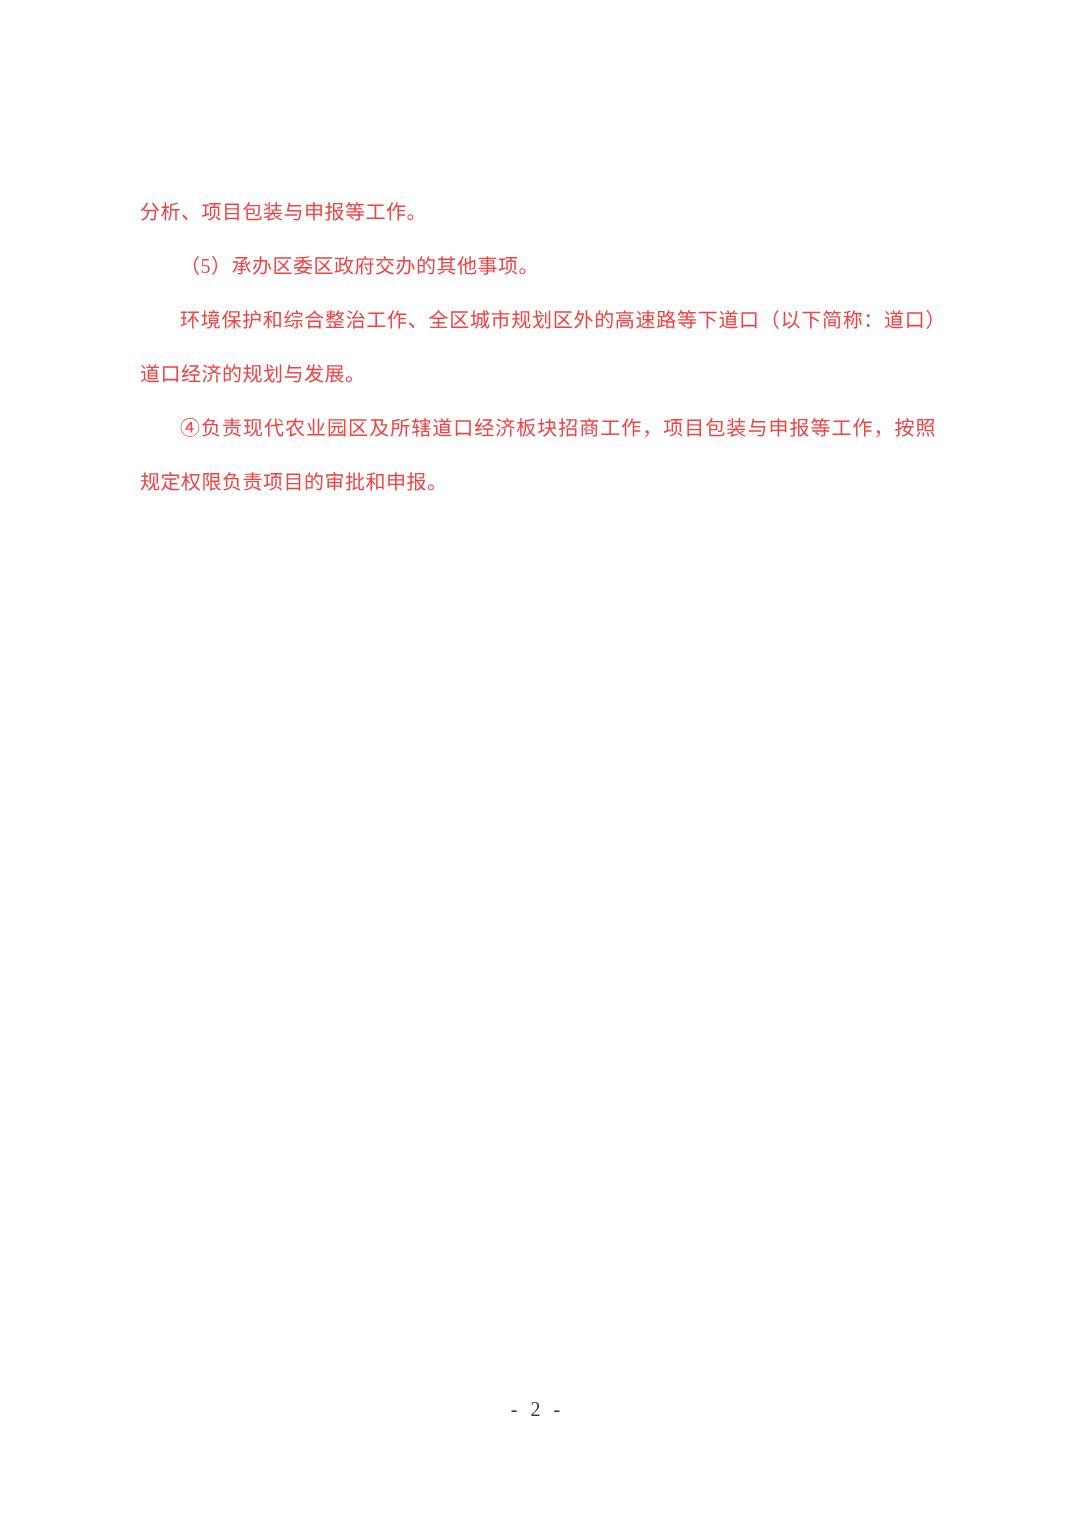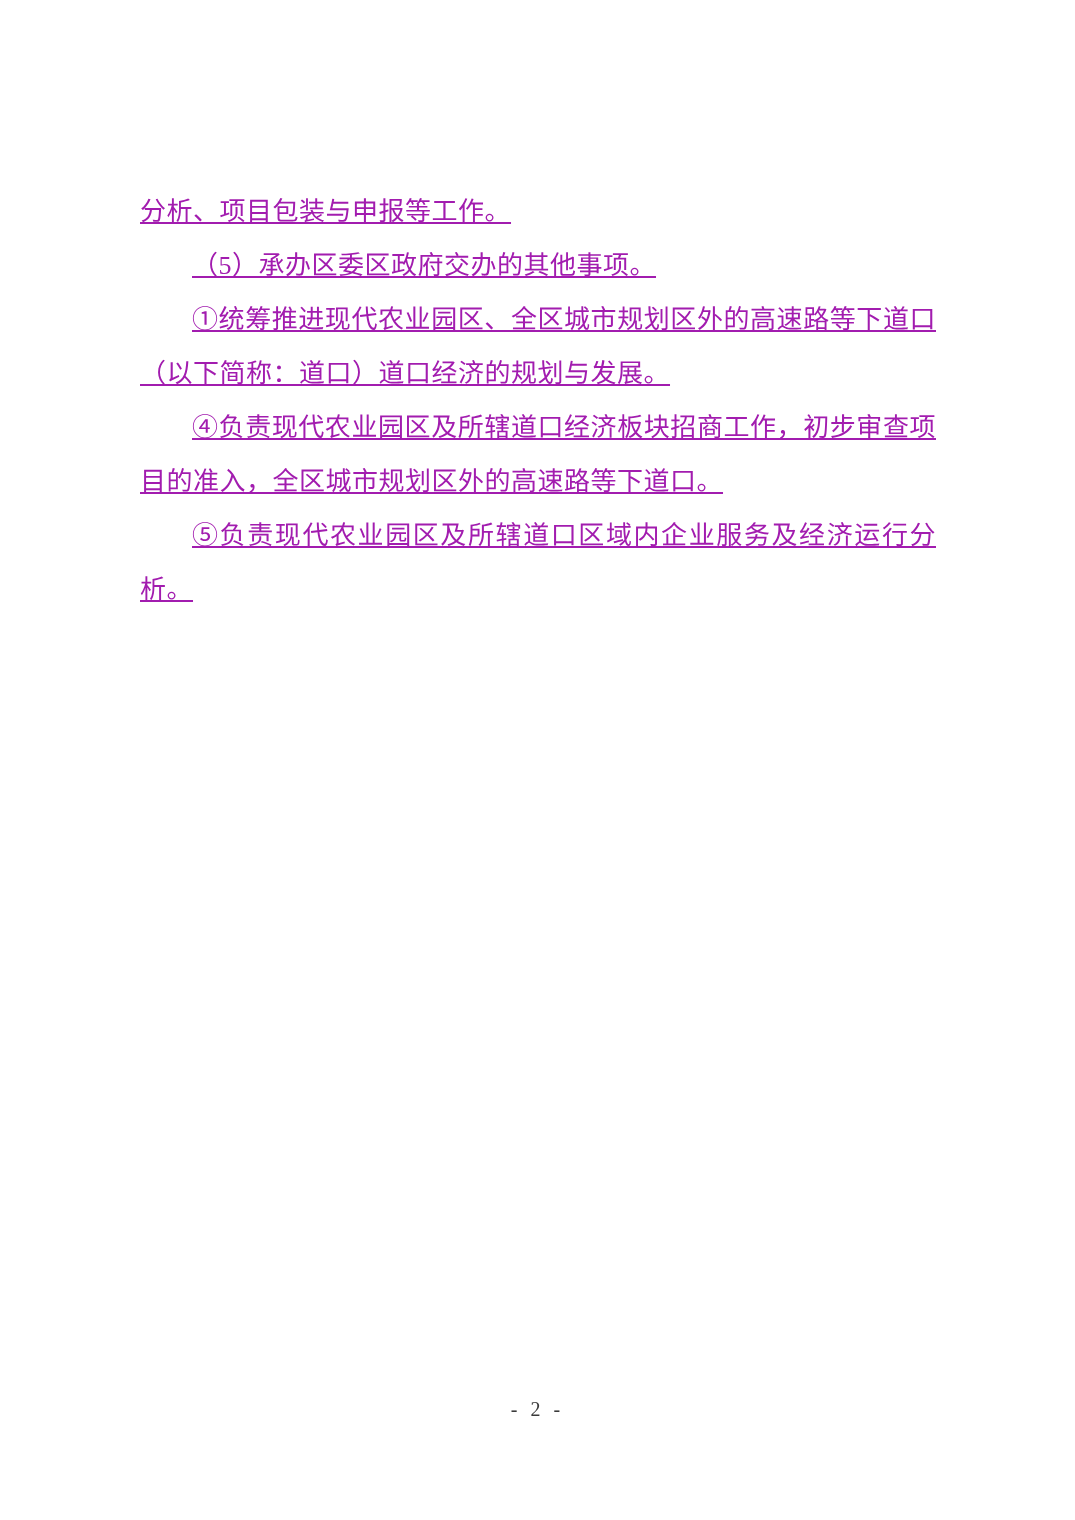--- a/index.html
+++ b/index.html
@@ -20,27 +20,26 @@
     top: 0;
     width: 1075px;
     height: 1520px;
     background: #ffffff;
   }
   .doc-body {
     position: absolute;
     left: 140px;
     top: 185px;
     width: 796px;
-    color: #a21caf;
-    font-size: 26px;
+    color: #ef4444;
+    font-size: 20px;
     line-height: 54px;
     letter-spacing: 0.5px;
     text-align: justify;
     text-justify: inter-ideograph;
-    text-decoration: underline;
   }
   .doc-body p.para {
     margin: 0;
     padding: 0;
   }
   .doc-body p.para.indent {
     text-indent: 2em;
   }
   .page-footer {
     position: absolute;
@@ -57,20 +56,19 @@
   }
 </style>
 </head>
 <body>
 
 <div class="doc-page">
   <div class="doc-body">
 
   <p class="para">分析、项目包装与申报等工作。</p>
       <p class="para indent">（5）承办区委区政府交办的其他事项。</p>
-      <p class="para indent">①统筹推进现代农业园区、全区城市规划区外的高速路等下道口（以下简称：道口）道口经济的规划与发展。</p>
-      <p class="para indent">④负责现代农业园区及所辖道口经济板块招商工作，初步审查项目的准入，全区城市规划区外的高速路等下道口。</p>
-      <p class="para indent">⑤负责现代农业园区及所辖道口区域内企业服务及经济运行分析。</p>
+      <p class="para indent">环境保护和综合整治工作、全区城市规划区外的高速路等下道口（以下简称：道口）道口经济的规划与发展。</p>
+      <p class="para indent">④负责现代农业园区及所辖道口经济板块招商工作，项目包装与申报等工作，按照规定权限负责项目的审批和申报。</p>
     </div>
   <div class="page-footer">
     <span class="page-number">- 2 -</span>
   </div>
 </div>
 
 </body></html>

